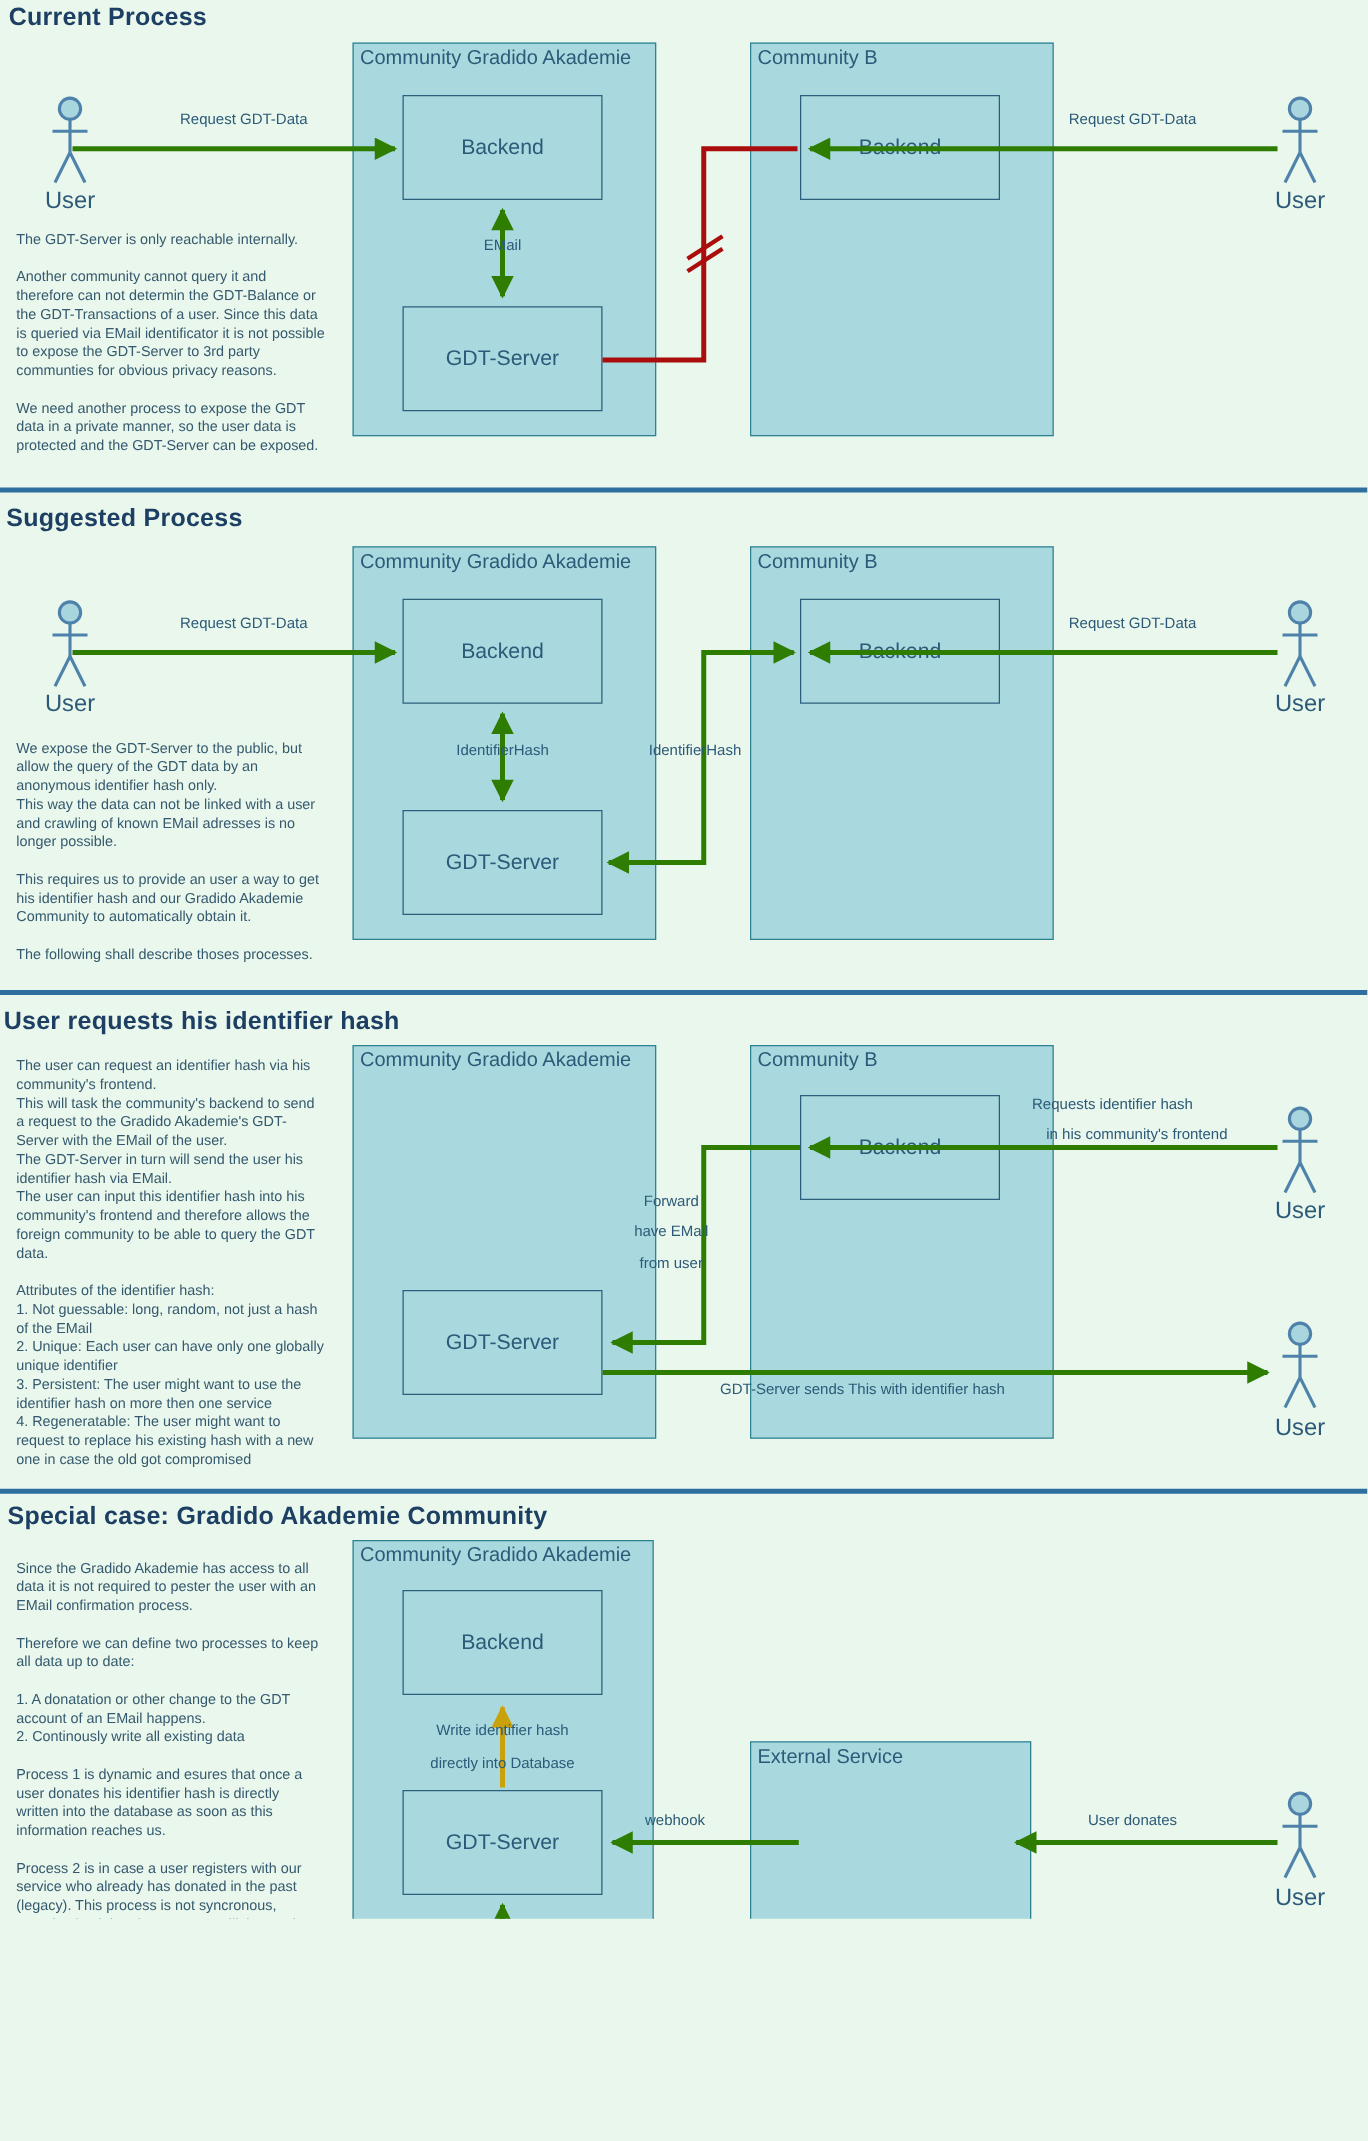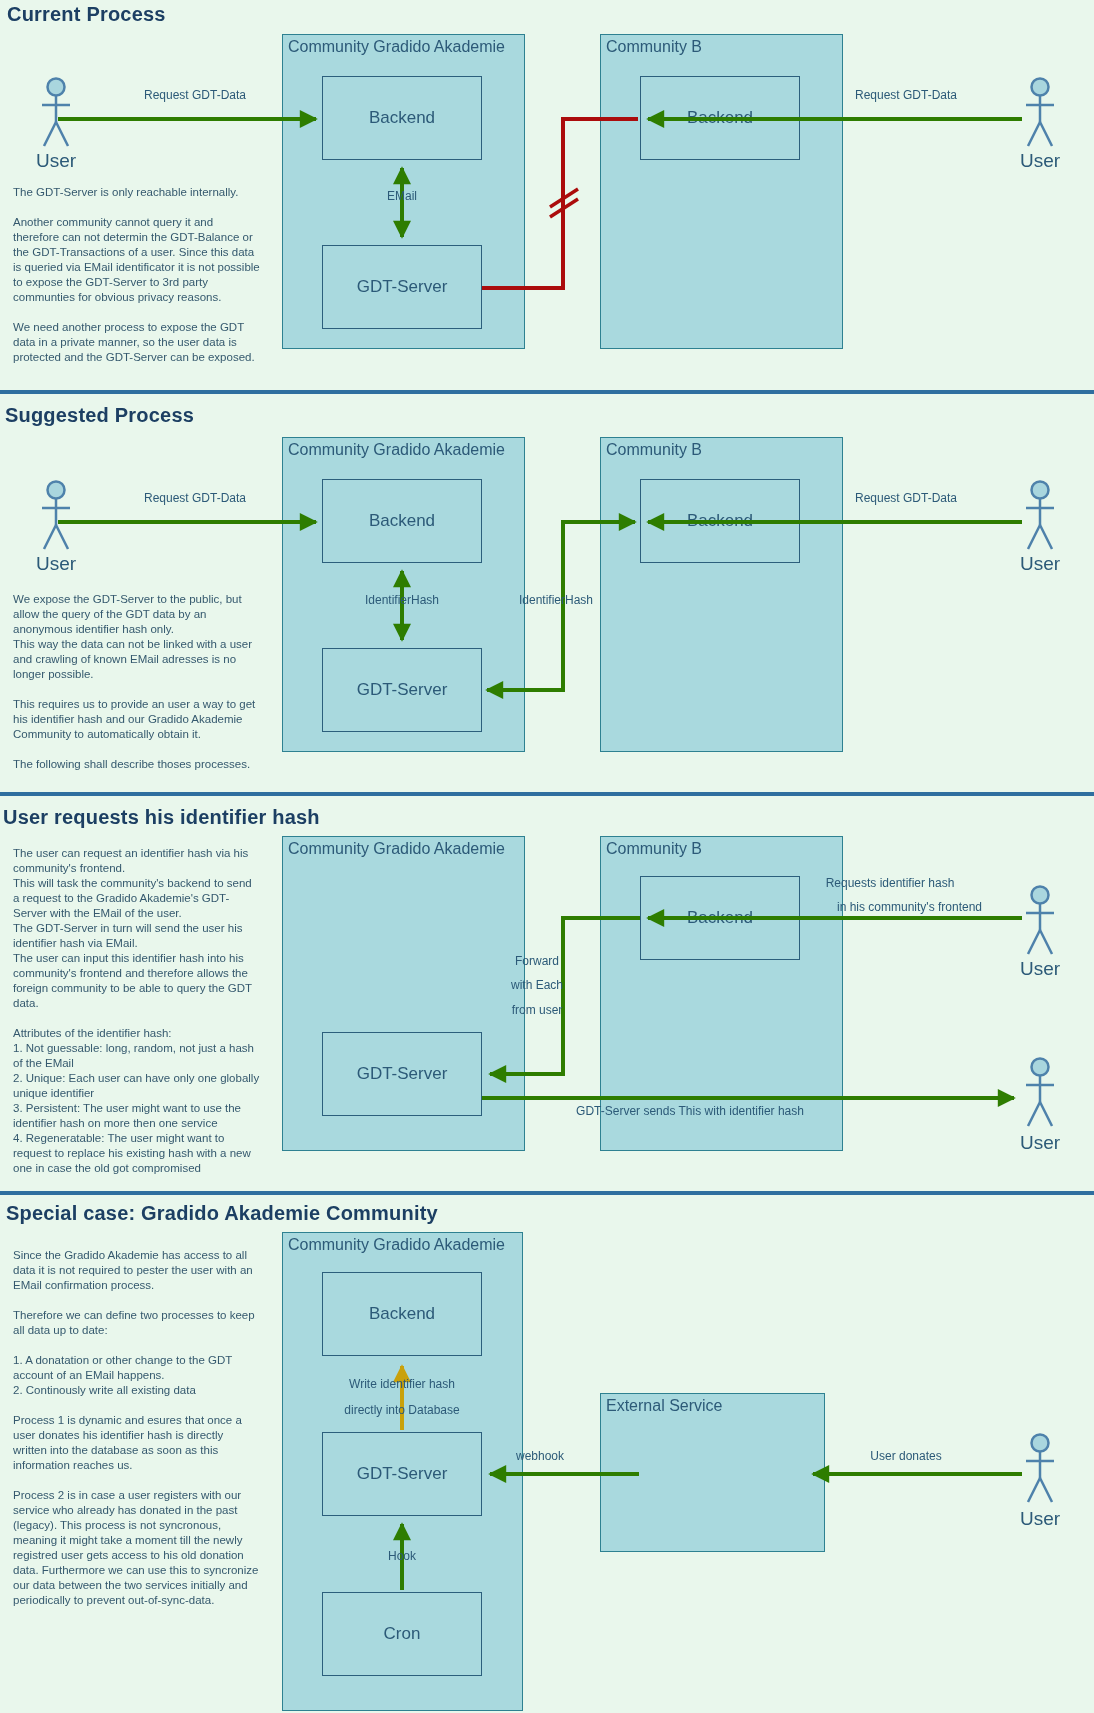--- a/index.html
+++ b/index.html
@@ -3,21 +3,21 @@
 <meta charset="utf-8">
 <style>
   html,body{margin:0;padding:0;}
   body{
     font-family:"Liberation Sans","DejaVu Sans",sans-serif;
     background:#e9f7ec;
   }
   #canvas{
     position:relative;
     width:1094px;
-    height:1713px;
+    height:1535px;
     background:#e9f7ec;
     overflow:hidden;
   }
   h2.sec-title{
     position:absolute;
     margin:0;
     font-size:20px;
     font-weight:bold;
     color:#1c3f63;
     letter-spacing:0.2px;
@@ -185,21 +185,21 @@
   <div class="community" style="left:600px;top:836px;width:243px;height:315px;">
     <span class="clabel">Community B</span>
   </div>
   <div class="node" style="left:640px;top:876px;width:160px;height:84px;">
       <span>Backend</span>
     </div>
 
   <span class="alabel" style="left:890px;top:876px;">Requests identifier hash</span>
   <span class="alabel" style="left:890px;top:900px;padding-left:39px;">in his community's frontend</span>
   <span class="alabel" style="left:537px;top:954px;">Forward</span>
-  <span class="alabel" style="left:537px;top:978px;">with Each</span>
+  <span class="alabel" style="left:537px;top:978px;">have EMail</span>
   <span class="alabel" style="left:537px;top:1003px;">from user</span>
   <span class="alabel" style="left:690px;top:1104px;">GDT-Server sends This with identifier hash</span>
 
   <span class="ulabel" style="left:1040px;top:958px;">User</span>
   <span class="ulabel" style="left:1040px;top:1132px;">User</span>
 
   <div class="note" style="left:13px;top:846px;">The user can request an identifier hash via his
 community's frontend.
 This will task the community's backend to send
 a request to the Gradido Akademie's GDT-

